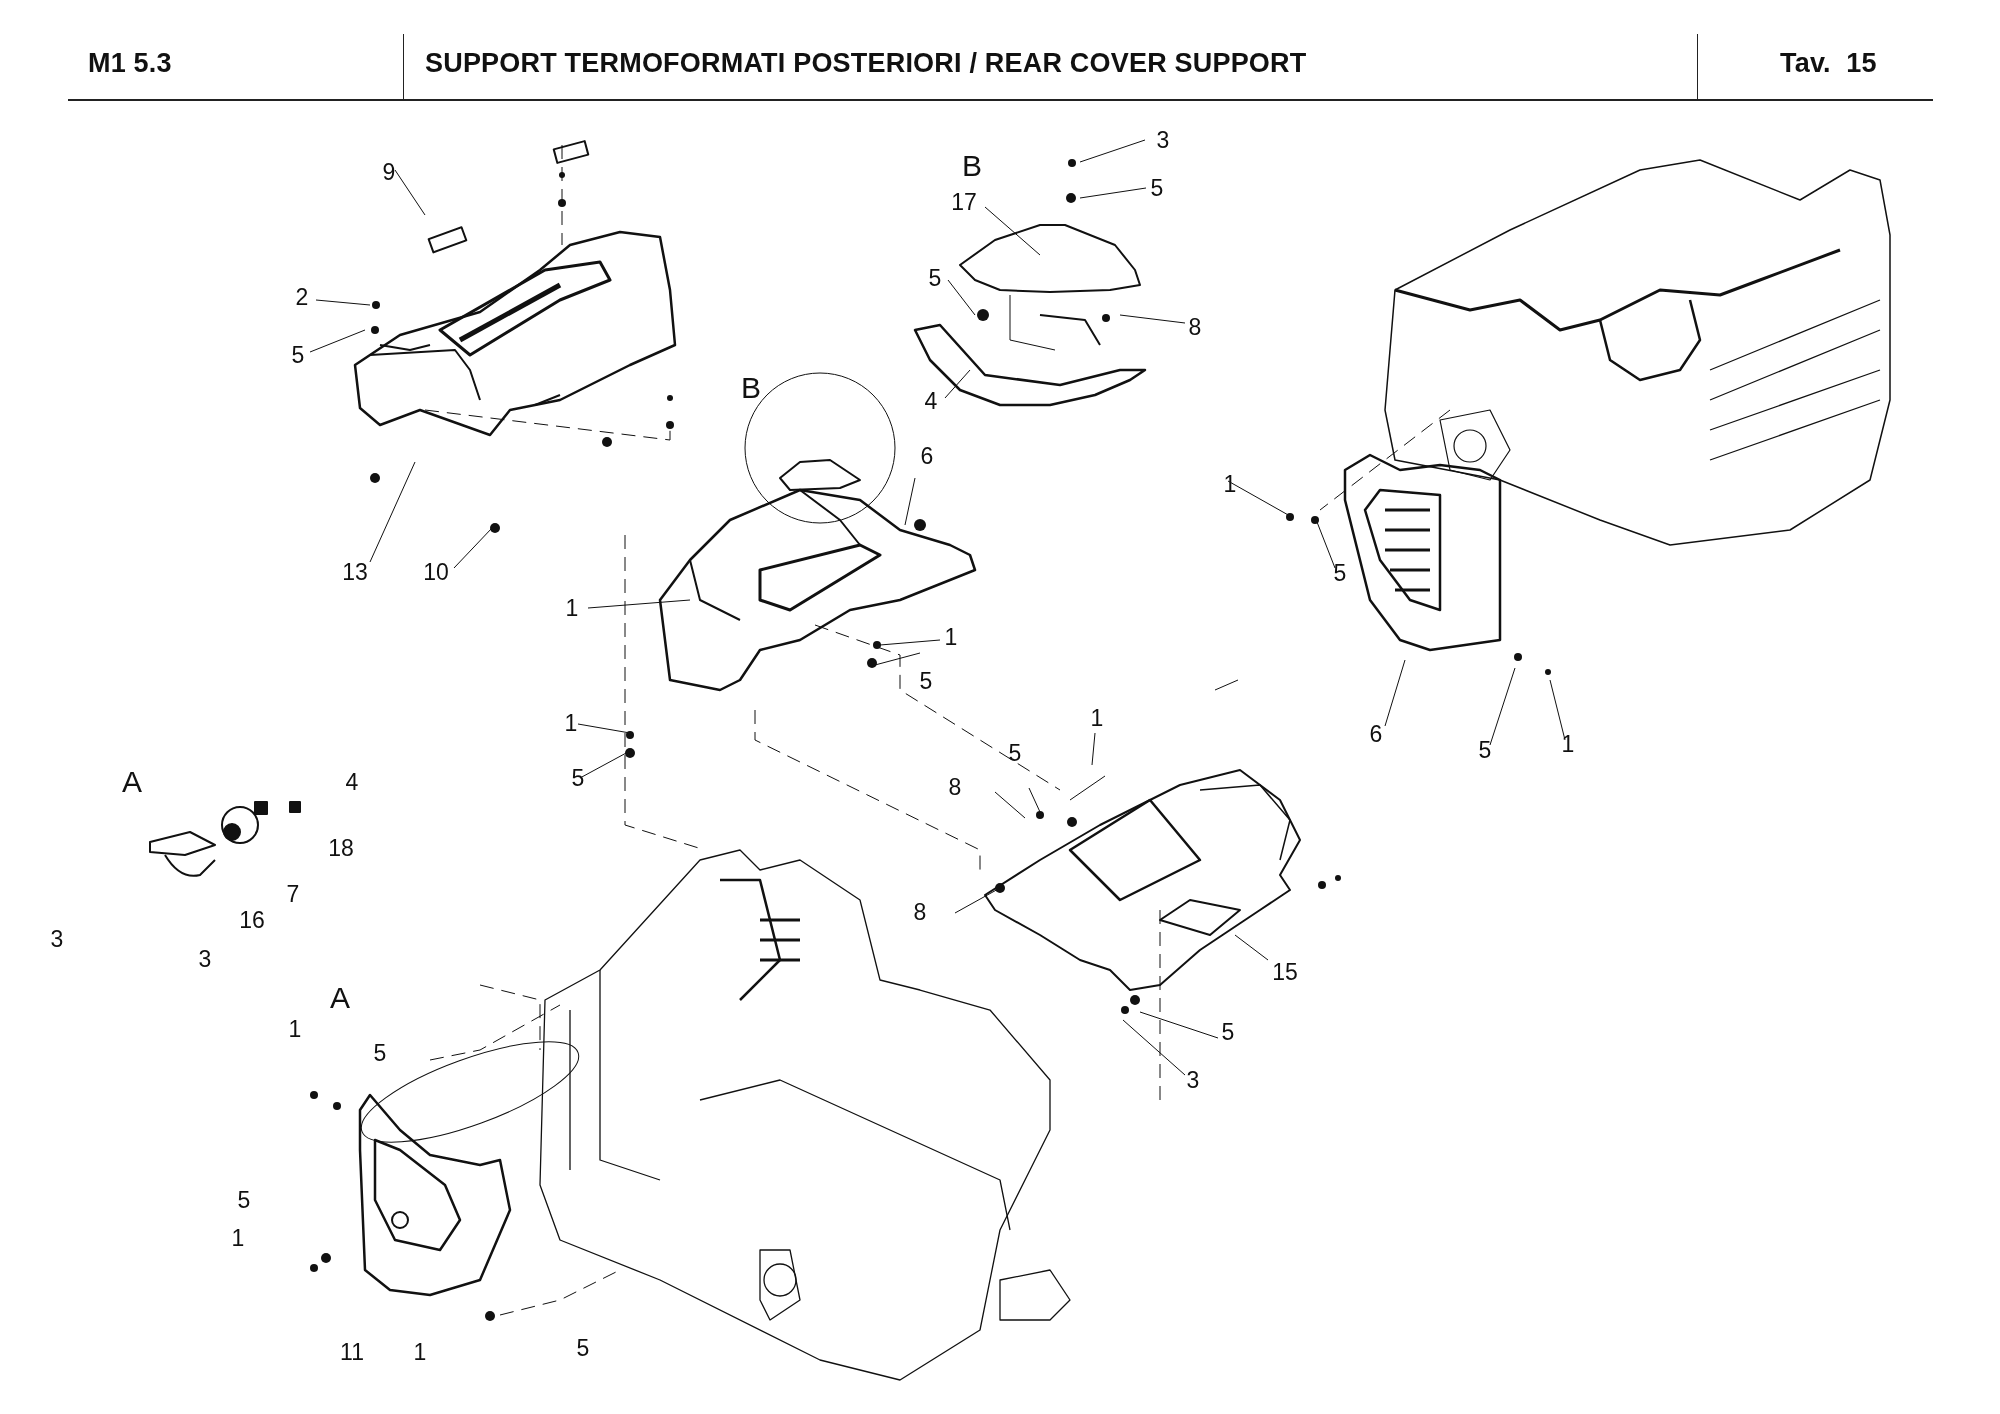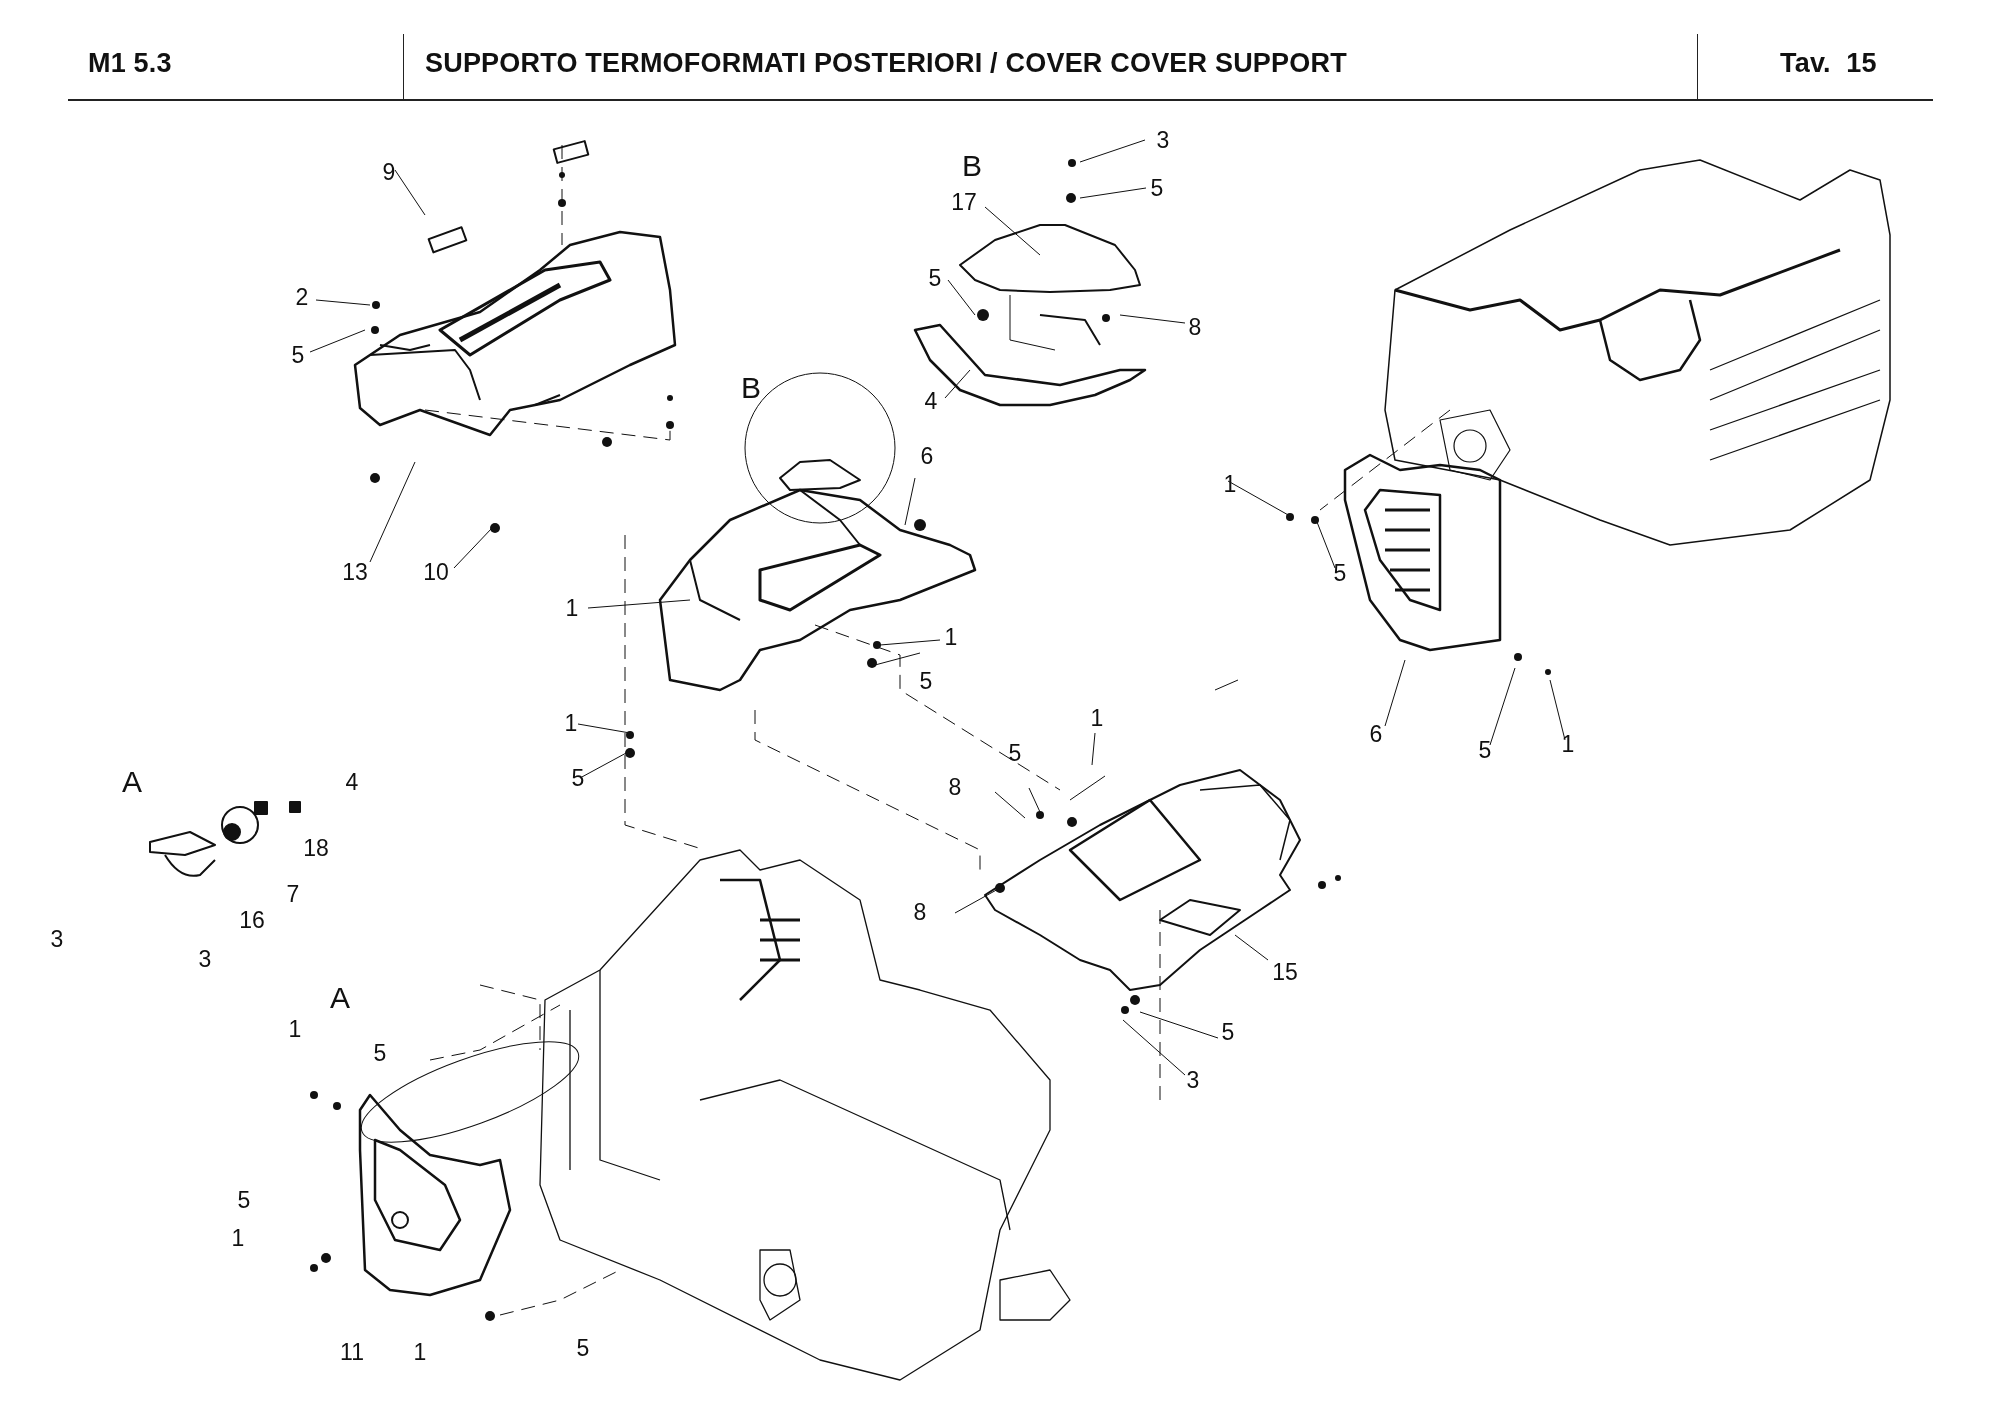--- a/index.html
+++ b/index.html
@@ -12,21 +12,21 @@
   #drawing { position: absolute; left: 0; top: 0; }
   .lbl { position: absolute; font-size: 23px; line-height: 1; color: #111; transform: translate(-50%, -50%); white-space: nowrap; }
   .view-lbl { position: absolute; font-size: 30px; line-height: 1; transform: translate(-50%, -50%); }
 </style>
 </head>
 <body>
 
 <div class="hdr">
   <div class="hdr-text" style="left:88px;">M1 5.3</div>
   <div class="hdr-div" style="left:403px;"></div>
-  <div class="hdr-text" style="left:425px;">SUPPORTO TERMOFORMATI POSTERIORI / COVER COVER SUPPORT</div>
+  <div class="hdr-text" style="left:425px;">SUPPORT TERMOFORMATI POSTERIORI / REAR COVER SUPPORT</div>
   <div class="hdr-div" style="left:1697px;"></div>
   <div class="hdr-text" style="left:1780px; white-space:pre;">Tav.  15</div>
   <div class="hdr-line"></div>
 </div>
 
 <svg id="drawing" width="2000" height="1414" viewBox="0 0 2000 1414" fill="none" stroke="#111" stroke-width="2" stroke-linejoin="round">
 
   <g>
     <path d="M355,365 L400,335 L480,312 L540,270 L570,245 L620,232 L660,237 L670,290 L675,345 L630,365 L590,385 L560,400 L510,410 L490,435 L420,410 L380,425 L360,408 Z" stroke-width="2.5"></path>
     <path d="M370,355 L455,350 L470,370 L480,400"></path>
@@ -214,21 +214,21 @@
 <div class="lbl" style="left:571px; top:723px;">1</div>
 <div class="lbl" style="left:578px; top:778px;">5</div>
 
 <div class="lbl" style="left:1230px; top:484px;">1</div>
 <div class="lbl" style="left:1340px; top:573px;">5</div>
 <div class="lbl" style="left:1376px; top:734px;">6</div>
 <div class="lbl" style="left:1485px; top:750px;">5</div>
 <div class="lbl" style="left:1568px; top:744px;">1</div>
 
 <div class="lbl" style="left:352px; top:782px;">4</div>
-<div class="lbl" style="left:316px; top:848px;">18</div>
+<div class="lbl" style="left:341px; top:848px;">18</div>
 <div class="lbl" style="left:293px; top:894px;">7</div>
 <div class="lbl" style="left:252px; top:920px;">16</div>
 <div class="lbl" style="left:57px; top:939px;">3</div>
 <div class="lbl" style="left:205px; top:959px;">3</div>
 
 <div class="lbl" style="left:1015px; top:753px;">5</div>
 <div class="lbl" style="left:1097px; top:718px;">1</div>
 <div class="lbl" style="left:955px; top:787px;">8</div>
 <div class="lbl" style="left:920px; top:912px;">8</div>
 <div class="lbl" style="left:1285px; top:972px;">15</div>

